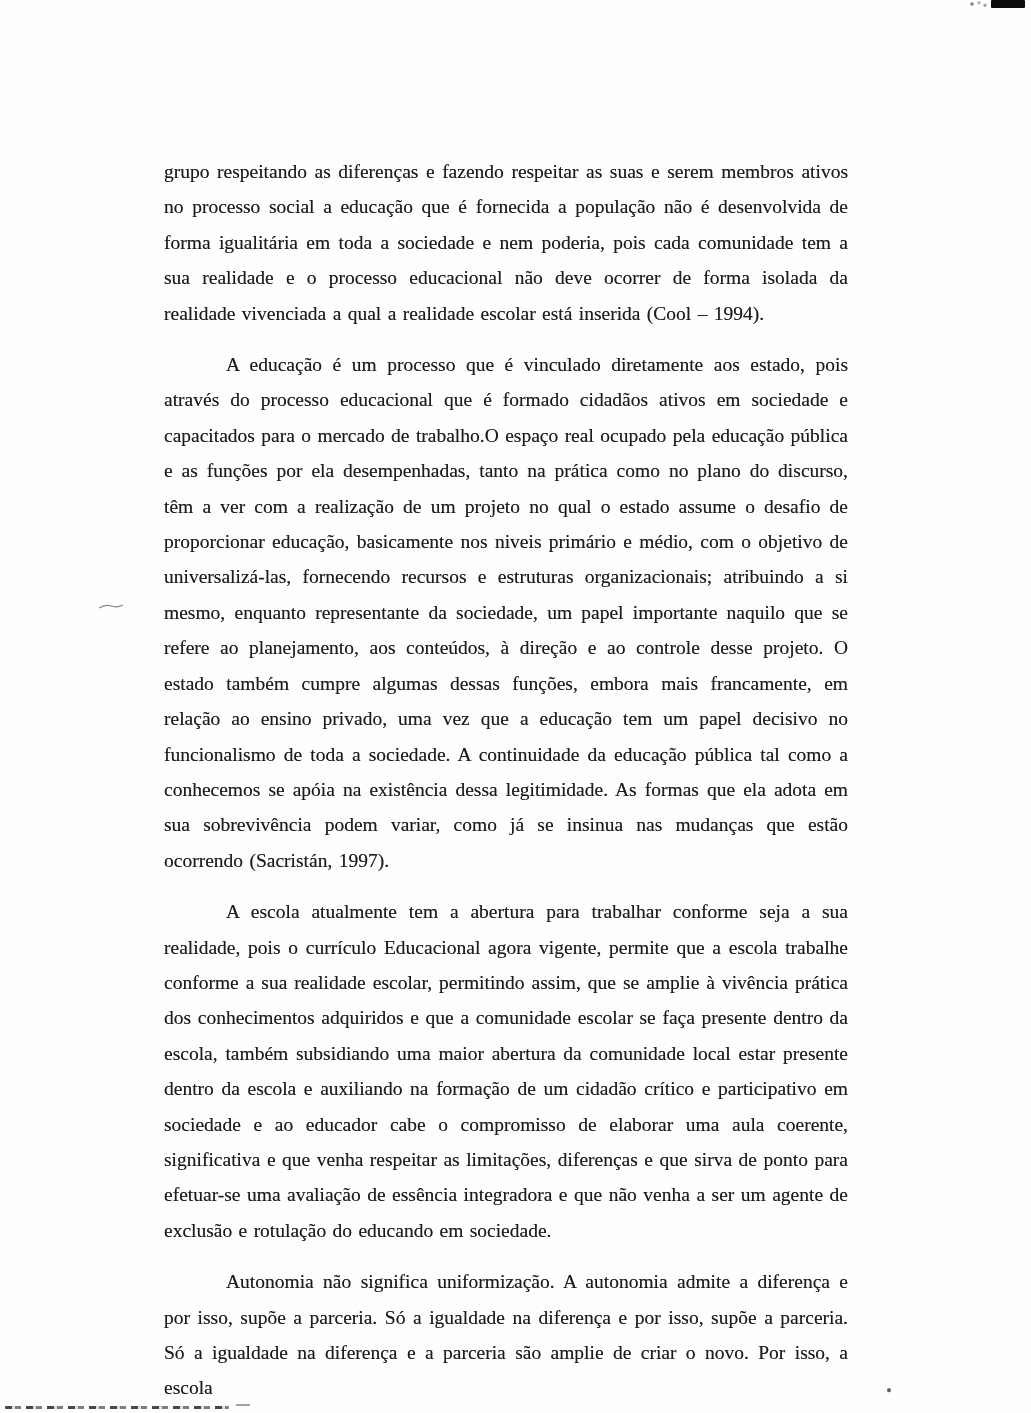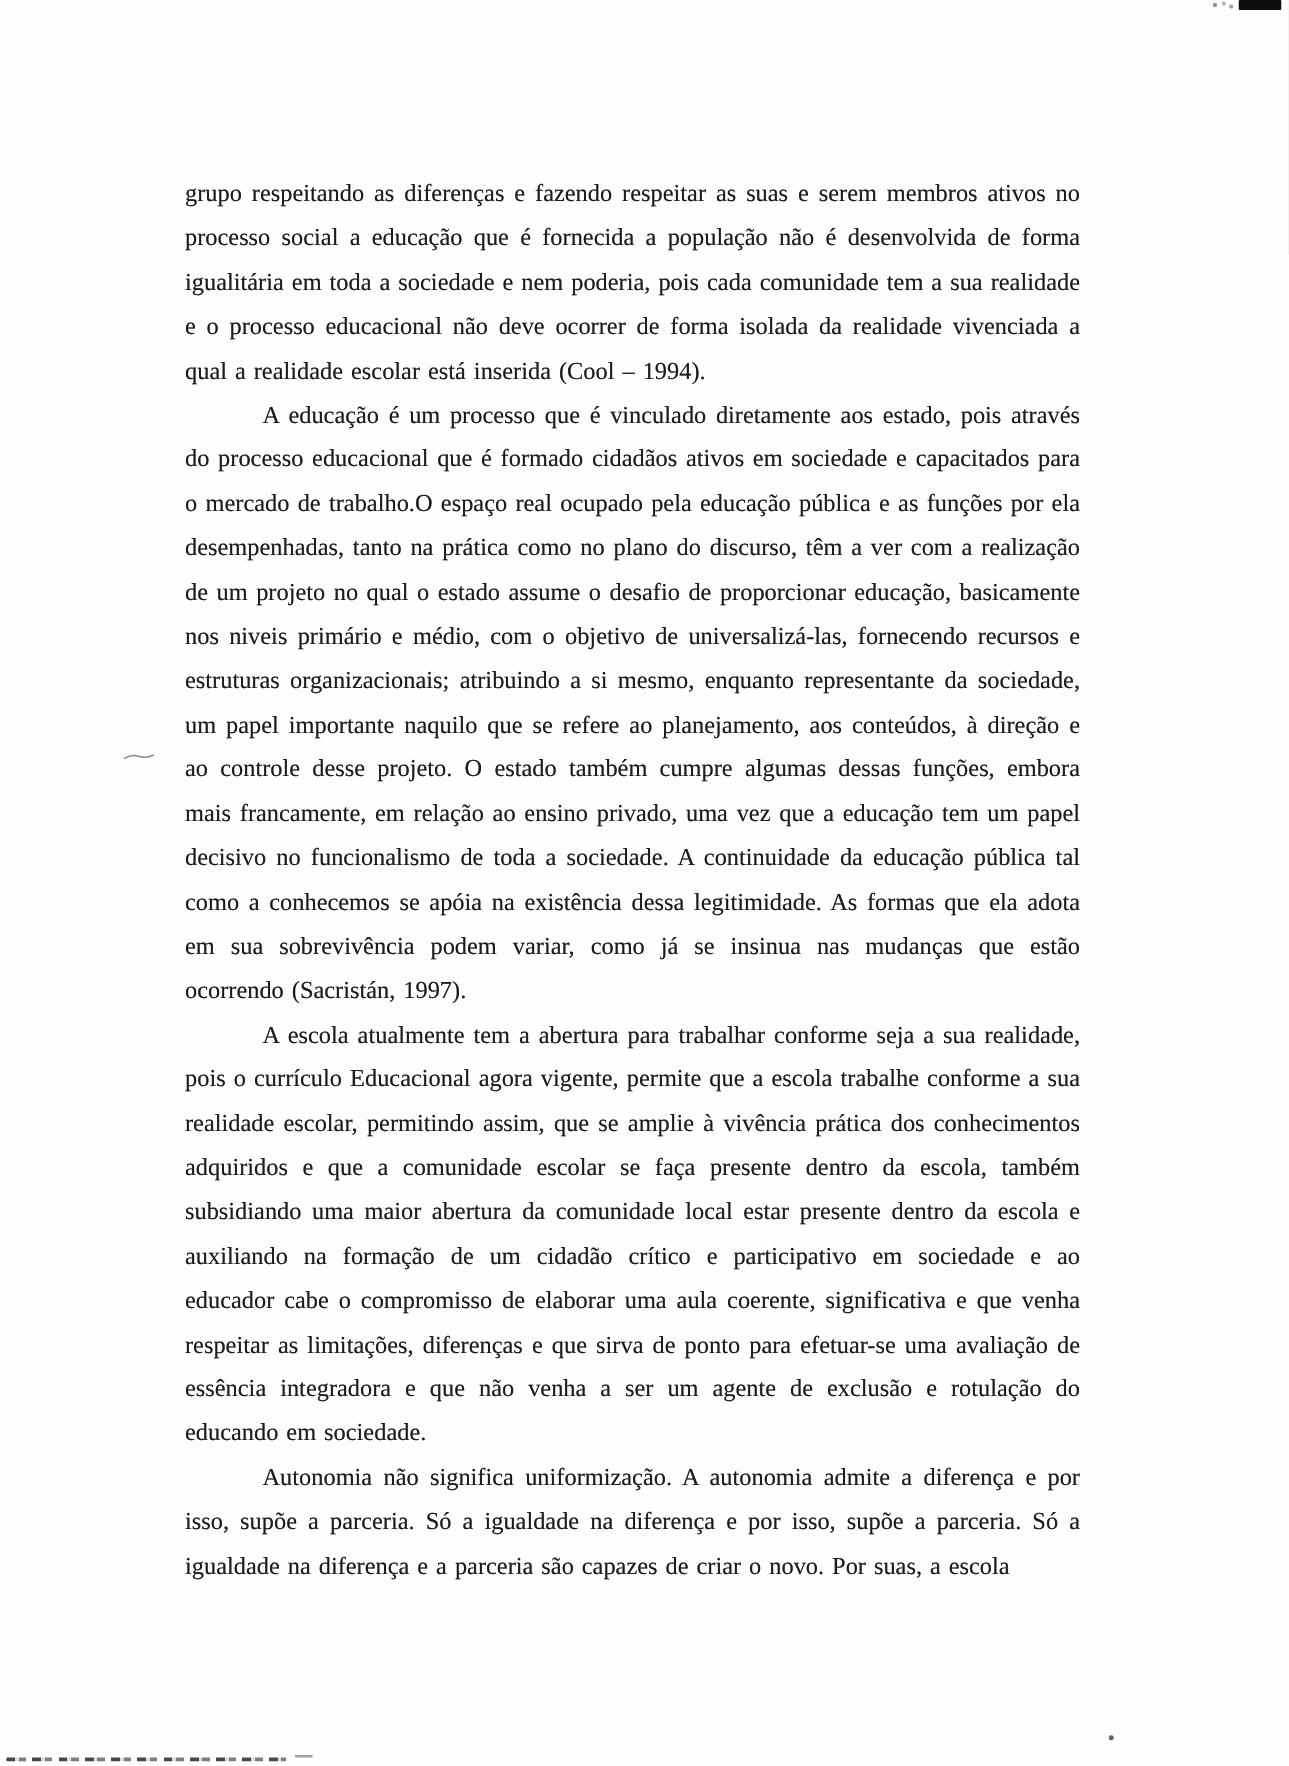--- a/index.html
+++ b/index.html
@@ -16,21 +16,21 @@
     font-family: "Liberation Serif", "DejaVu Serif", serif;
     color: #1c1c1c;
   }
   .text-block {
     position: absolute;
     left: 148px;
     top: 138px;
     width: 716px;
   }
   .text-block p {
-    margin: 0;
+    margin: 16px;
     font-size: 19.5px;
     line-height: 35.4px;
     text-align: justify;
     text-justify: inter-word;
     word-spacing: 1.5px;
     -webkit-font-smoothing: antialiased;
   }
   .text-block p.indented {
     text-indent: 62px;
   }
@@ -109,16 +109,16 @@
   </span>
 
   <div class="artifact bottom-dashed-line"></div>
   <div class="artifact bottom-dash-extra"></div>
   <div class="artifact speck-bottom-right"></div>
 
   <div class="text-block">
     <p>grupo respeitando as diferenças e fazendo respeitar as suas e serem membros ativos no processo social a educação que é fornecida a população não é desenvolvida de forma igualitária em toda a sociedade e nem poderia, pois cada comunidade tem a sua realidade e o processo educacional não deve ocorrer de forma isolada da realidade vivenciada a qual a realidade escolar está inserida (Cool – 1994).</p>
     <p class="indented">A educação é um processo que é vinculado diretamente aos estado, pois através do processo educacional que é formado cidadãos ativos em sociedade e capacitados para o mercado de trabalho.O espaço real ocupado pela educação pública e as funções por ela desempenhadas, tanto na prática como no plano do discurso, têm a ver com a realização de um projeto no qual o estado assume o desafio de proporcionar educação, basicamente nos niveis primário e médio, com o objetivo de universalizá-las, fornecendo recursos e estruturas organizacionais; atribuindo a si mesmo, enquanto representante da sociedade, um papel importante naquilo que se refere ao planejamento, aos conteúdos, à direção e ao controle desse projeto. O estado também cumpre algumas dessas funções, embora mais francamente, em relação ao ensino privado, uma vez que a educação tem um papel decisivo no funcionalismo de toda a sociedade. A continuidade da educação pública tal como a conhecemos se apóia na existência dessa legitimidade. As formas que ela adota em sua sobrevivência podem variar, como já se insinua nas mudanças que estão ocorrendo (Sacristán, 1997).</p>
     <p class="indented">A escola atualmente tem a abertura para trabalhar conforme seja a sua realidade, pois o currículo Educacional agora vigente, permite que a escola trabalhe conforme a sua realidade escolar, permitindo assim, que se amplie à vivência prática dos conhecimentos adquiridos e que a comunidade escolar se faça presente dentro da escola, também subsidiando uma maior abertura da comunidade local estar presente dentro da escola e auxiliando na formação de um cidadão crítico e participativo em sociedade e ao educador cabe o compromisso de elaborar uma aula coerente, significativa e que venha respeitar as limitações, diferenças e que sirva de ponto para efetuar-se uma avaliação de essência integradora e que não venha a ser um agente de exclusão e rotulação do educando em sociedade.</p>
-    <p class="indented">Autonomia não significa uniformização. A autonomia admite a diferença e por isso, supõe a parceria. Só a igualdade na diferença e por isso, supõe a parceria. Só a igualdade na diferença e a parceria são capazes de criar o novo. Por suas, a escola</p>
+    <p class="indented">Autonomia não significa uniformização. A autonomia admite a diferença e por isso, supõe a parceria. Só a igualdade na diferença e por isso, supõe a parceria. Só a igualdade na diferença e a parceria são amplie de criar o novo. Por isso, a escola</p>
   </div>
 
 </div>
 
 </body></html>

